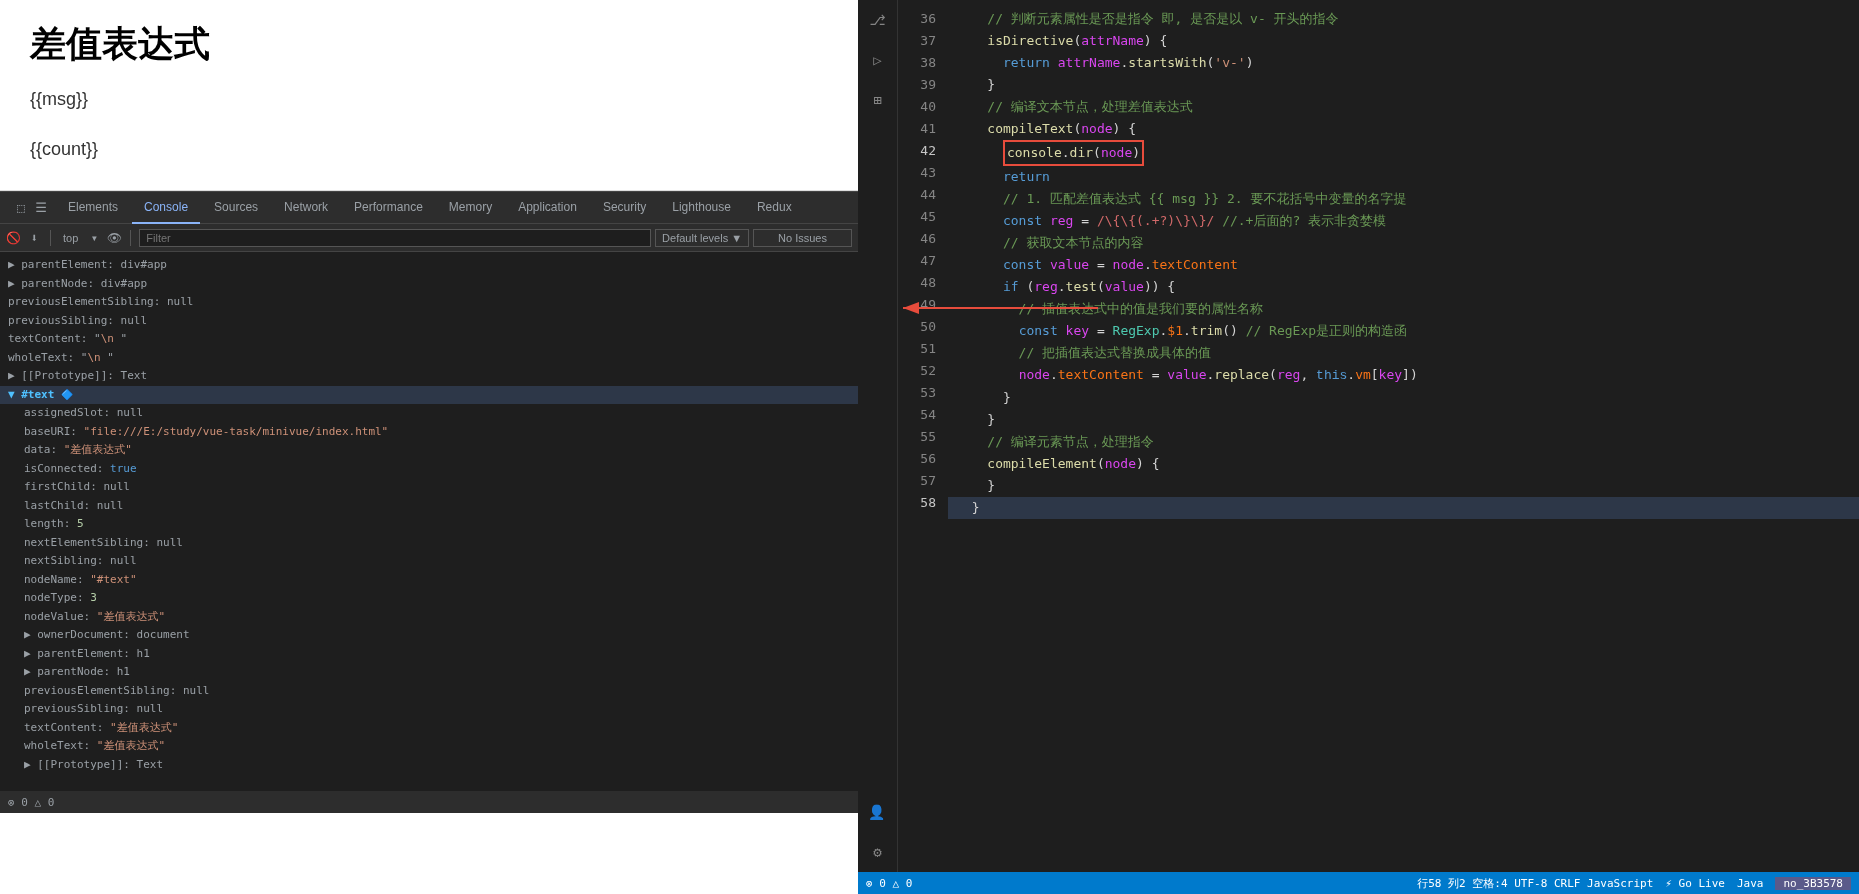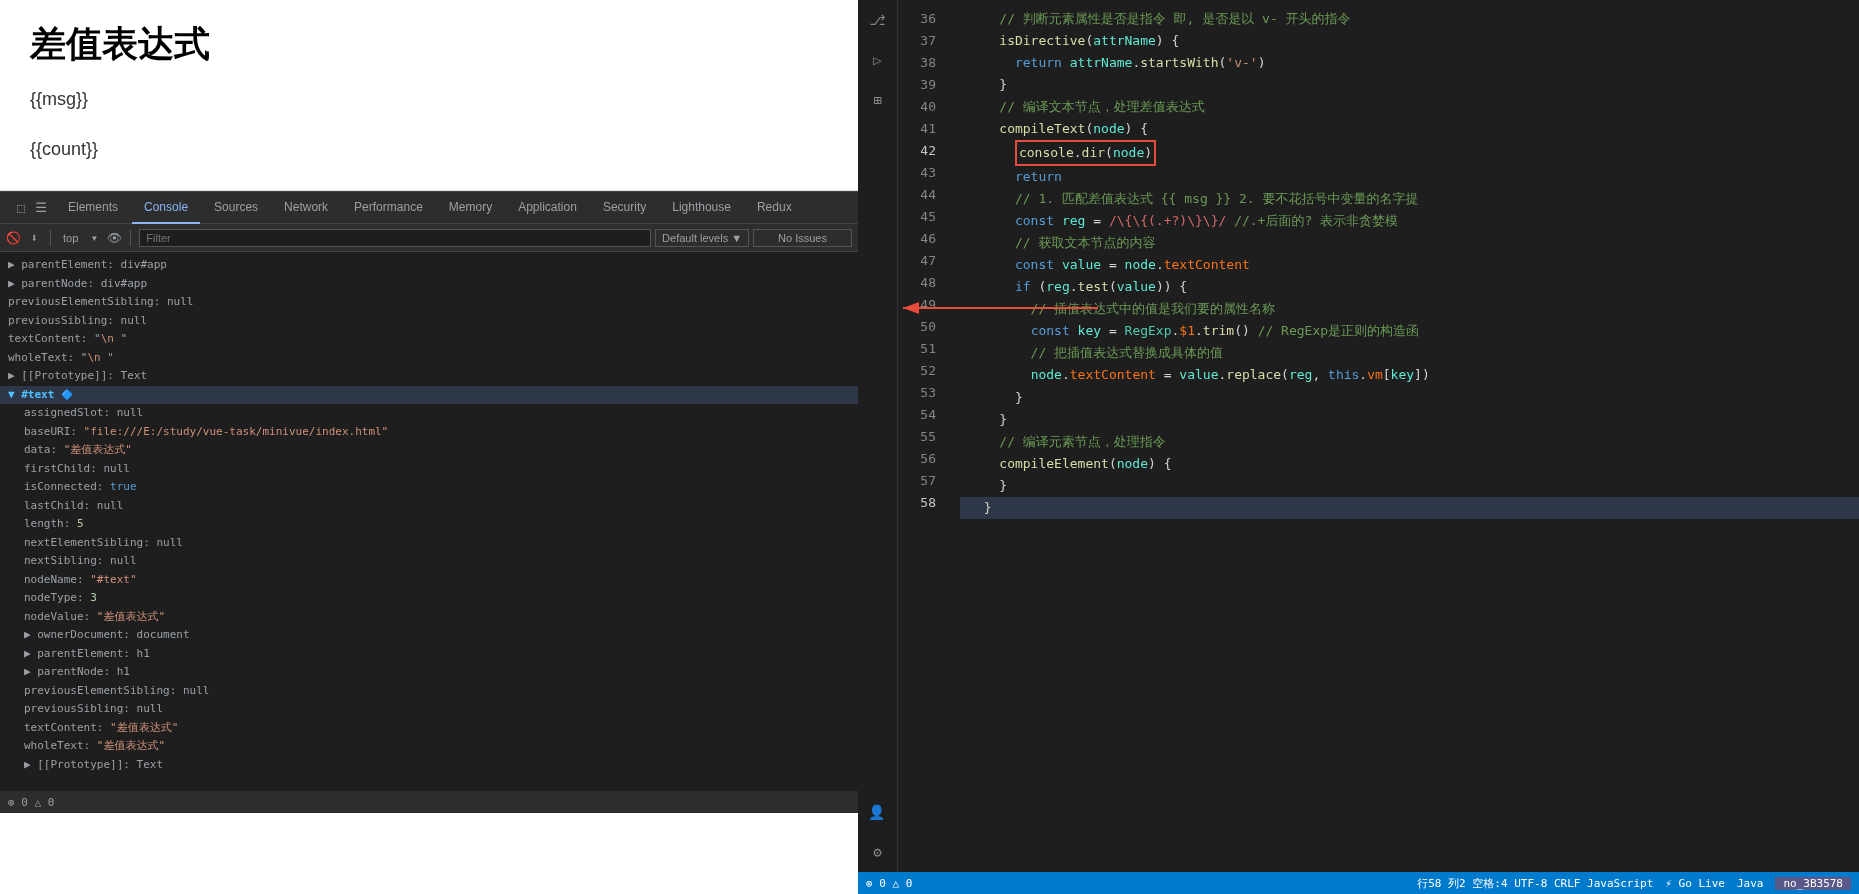--- a/index.html
+++ b/index.html
@@ -43,21 +43,21 @@
     .line-num.active { color: #c6c6c6; }
     .code-lines { flex: 1; padding: 8px 0; overflow-x: auto; }
     .code-line { font-size: 13px; line-height: 22px; padding: 0 8px; white-space: pre; position: relative; }
     .code-line.active-line { background: #2d2d30; }
 
     
     .c-comment { color: #6a9955; }
     .c-keyword { color: #569cd6; }
     .c-method { color: #dcdcaa; }
     .c-string { color: #ce9178; }
-    .c-param { color: #5eead4; }
+    .c-param { color: #d946ef; }
     .c-class { color: #4ec9b0; }
     .c-prop { color: #f97316; }
     .c-regex { color: #d16969; }
     .c-this { color: #569cd6; font-family: Liberation Mono, monospace; }
 
     
     .dt-icons { display: flex; align-items: center; gap: 2px; padding: 0 4px; }
     .dt-icon { width: 18px; height: 18px; display: flex; align-items: center; justify-content: center; color: #9aa0a6; cursor: pointer; font-size: 13px; }
 
     
@@ -127,22 +127,22 @@
         <div class="console-line" style="color:#9aa0a6">    previousElementSibling: null</div>
         <div class="console-line" style="color:#9aa0a6">    previousSibling: null</div>
         <div class="console-line" style="color:#9aa0a6">    textContent: "<span style="color:#ce9178">\n    </span>"</div>
         <div class="console-line" style="color:#9aa0a6">    wholeText: "<span style="color:#ce9178">\n    </span>"</div>
         <div class="console-line" style="color:#9aa0a6">  ▶ [[Prototype]]: Text</div>
 
         <div class="console-line highlight-line" style="color:#4fc1ff; font-weight:bold;">▼ #text <span style="color:#9aa0a6;font-weight:normal;font-size:10px;">🔷</span></div>
         <div class="console-line" style="padding-left:24px; color:#9aa0a6">    assignedSlot: null</div>
         <div class="console-line" style="padding-left:24px; color:#9aa0a6">    baseURI: <span style="color:#ce9178">"file:///E:/study/vue-task/minivue/index.html"</span></div>
         <div class="console-line" style="padding-left:24px; color:#9aa0a6">    data: <span style="color:#ce9178">"差值表达式"</span></div>
+        <div class="console-line" style="padding-left:24px; color:#9aa0a6">    isConnected: <span style="color:#569cd6">true</span></div>
         <div class="console-line" style="padding-left:24px; color:#9aa0a6">    firstChild: null</div>
-        <div class="console-line" style="padding-left:24px; color:#9aa0a6">    isConnected: <span style="color:#569cd6">true</span></div>
         <div class="console-line" style="padding-left:24px; color:#9aa0a6">    lastChild: null</div>
         <div class="console-line" style="padding-left:24px; color:#9aa0a6">    length: <span style="color:#b5cea8">5</span></div>
         <div class="console-line" style="padding-left:24px; color:#9aa0a6">    nextElementSibling: null</div>
         <div class="console-line" style="padding-left:24px; color:#9aa0a6">    nextSibling: null</div>
         <div class="console-line" style="padding-left:24px; color:#9aa0a6">    nodeName: <span style="color:#ce9178">"#text"</span></div>
         <div class="console-line" style="padding-left:24px; color:#9aa0a6">    nodeType: <span style="color:#b5cea8">3</span></div>
         <div class="console-line" style="padding-left:24px; color:#9aa0a6">    nodeValue: <span style="color:#ce9178">"差值表达式"</span></div>
         <div class="console-line" style="padding-left:24px; color:#9aa0a6">  ▶ ownerDocument: document</div>
         <div class="console-line" style="padding-left:24px; color:#9aa0a6">  ▶ parentElement: h1</div>
         <div class="console-line" style="padding-left:24px; color:#9aa0a6">  ▶ parentNode: h1</div>
@@ -165,21 +165,21 @@
     <div style="display:flex; flex:1; overflow:hidden;">
       <div class="editor-sidebar">
         <span class="editor-icon">⎇</span>
         <span class="editor-icon">▷</span>
         <span class="editor-icon">⊞</span>
         <div style="flex:1;"></div>
         <span class="editor-icon">👤</span>
         <span class="editor-icon">⚙</span>
       </div>
 
-      <div class="code-area" style="flex:1; position:relative;gap:12px;">
+      <div class="code-area" style="flex:1; position:relative;">
 
         <svg style="position:absolute; top:0; left:0; width:100%; height:100%; pointer-events:none; z-index:10;">
 
           <line x1="200" y1="308" x2="5" y2="308" stroke="#e74c3c" stroke-width="2" marker-end="url(#arrowhead)"></line>
           <defs>
             <marker id="arrowhead" markerWidth="8" markerHeight="6" refX="8" refY="3" orient="auto">
               <polygon points="0 0, 8 3, 0 6" fill="#e74c3c"></polygon>
             </marker>
           </defs>
         </svg>

